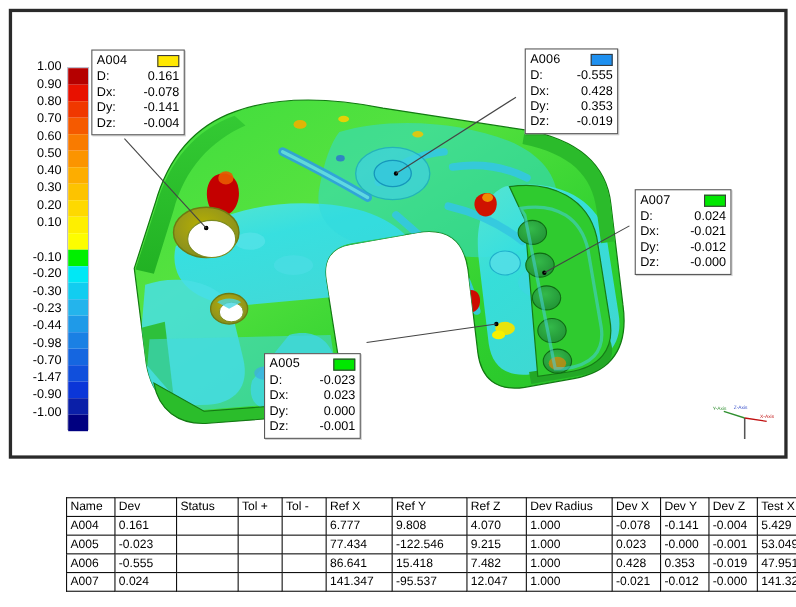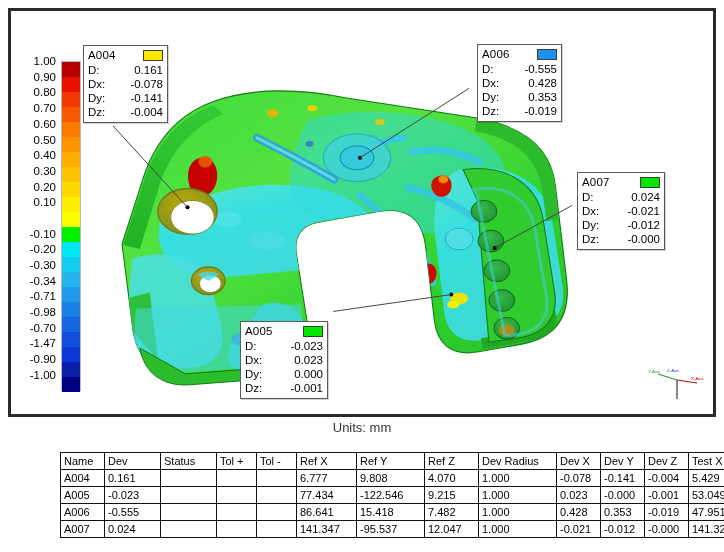--- a/index.html
+++ b/index.html
@@ -285,24 +285,24 @@
           <div class="cb-row">
             <span class="cb-label">-0.10</span>
           </div>
           <div class="cb-row">
             <span class="cb-label">-0.20</span>
           </div>
           <div class="cb-row">
             <span class="cb-label">-0.30</span>
           </div>
           <div class="cb-row">
-            <span class="cb-label">-0.34</span>
-          </div>
-          <div class="cb-row">
-            <span class="cb-label">-0.71</span>
+            <span class="cb-label">-0.23</span>
+          </div>
+          <div class="cb-row">
+            <span class="cb-label">-0.44</span>
           </div>
           <div class="cb-row">
             <span class="cb-label">-0.98</span>
           </div>
           <div class="cb-row">
             <span class="cb-label">-0.70</span>
           </div>
           <div class="cb-row">
             <span class="cb-label">-1.47</span>
           </div>
@@ -410,21 +410,20 @@
     <svg id="triad" viewBox="0 0 58 42">
       <line x1="30" y1="14" x2="30" y2="33" stroke="#555" stroke-width="1.4"></line>
       <line x1="30" y1="14" x2="11" y2="8" stroke="#2f8f2f" stroke-width="1.2"></line>
       <line x1="30" y1="14" x2="50" y2="17" stroke="#c01010" stroke-width="1.2"></line>
       <text x="1" y="7" font-size="4.4" fill="#2f8f2f" font-family="Liberation Sans, sans-serif">Y-Axis</text>
       <text x="20" y="6" font-size="4.4" fill="#3048c8" font-family="Liberation Sans, sans-serif">Z-Axis</text>
       <text x="44" y="14" font-size="4.4" fill="#c01010" font-family="Liberation Sans, sans-serif">X-Axis</text>
     </svg>
   </div>
 
-  <div id="units">Units: mm</div>
 
   <div id="table-wrap">
     <table>
       <colgroup>
         <col style="width:44px">
           <col style="width:56px">
           <col style="width:56px">
         <col style="width:40px">
           <col style="width:40px">
           <col style="width:60px">

